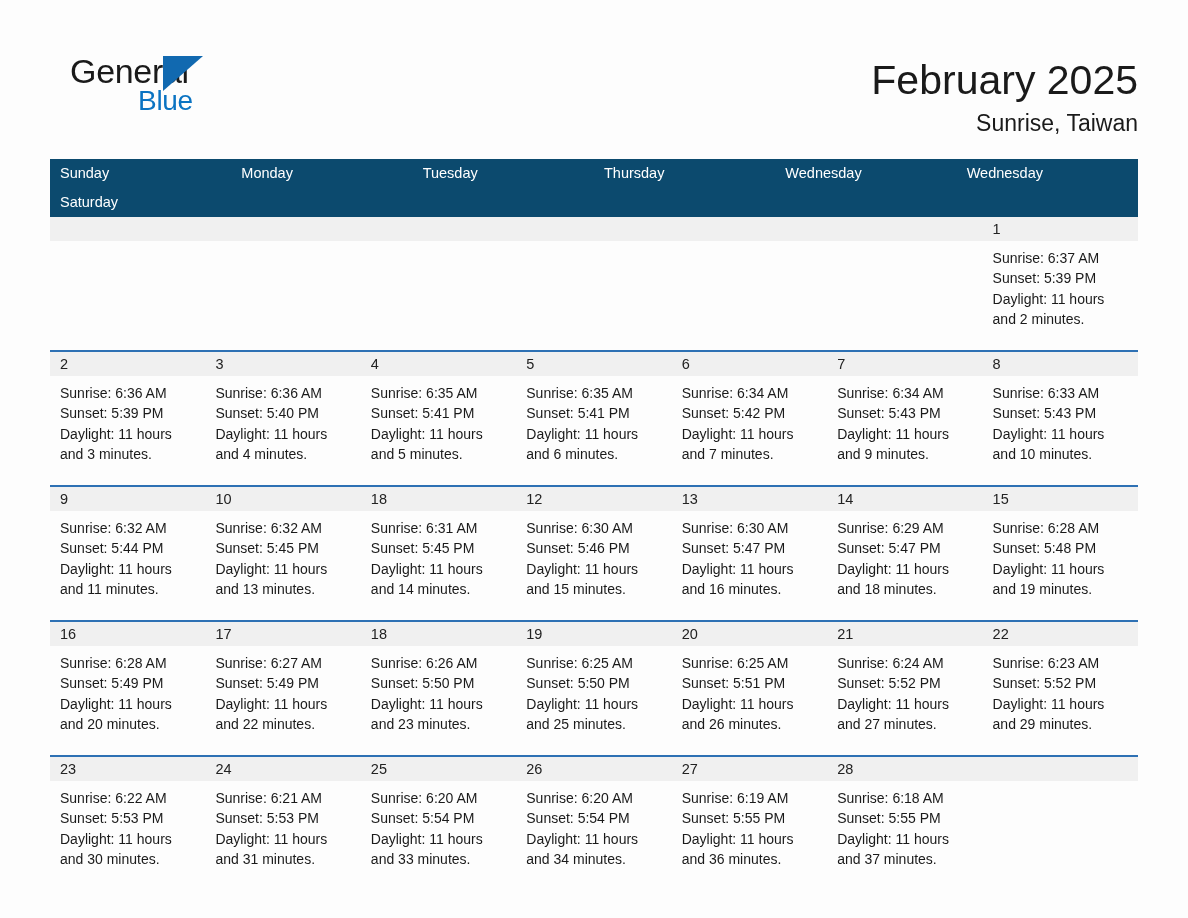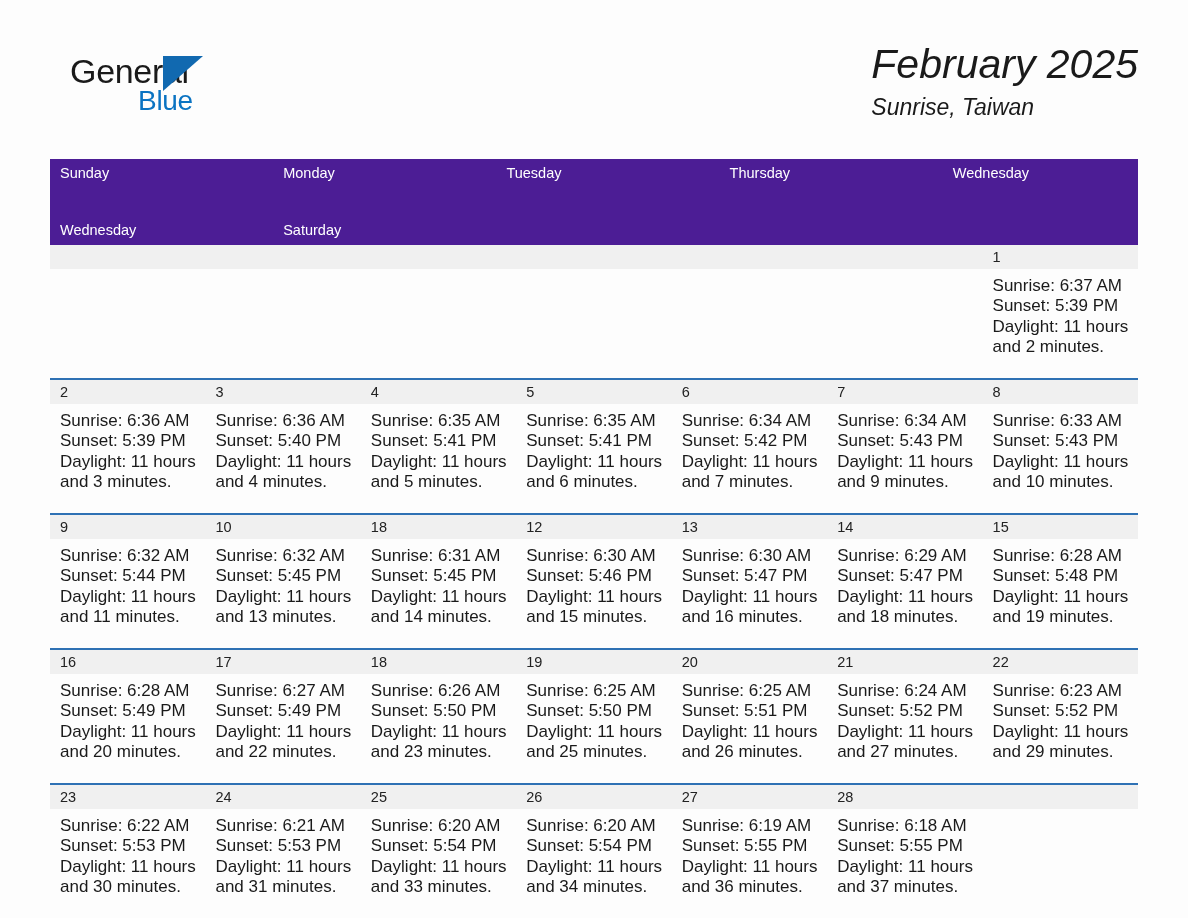--- a/index.html
+++ b/index.html
@@ -45,23 +45,22 @@
   .logo-blue {
     position: absolute;
     left: 78px; top: 33px;
     font-size: 28px;
     color: #0a73c2;
     letter-spacing: -0.3px;
     line-height: 1;
   }
   .title-block {
     position: absolute;
-    right: 0; top: 0;
-    text-align: left;
-    font-style: italic;
+    right: 0; top: 16px;
+    text-align: right;
   }
   .cal-title {
     font-size: 41px;
     color: #1a1a1a;
     line-height: 1.12;
     white-space: nowrap;
   }
   .cal-subtitle {
     font-size: 23px;
     color: #1a1a1a;
@@ -71,23 +70,22 @@
   }
 
   
   .calendar {
     position: absolute;
     left: 50px; top: 159px;
     width: 1088px;
   }
   .weekdays {
     display: grid;
-    grid-template-columns: repeat(5, 1fr);
-    background: #4c1d95;
-    gap: 28px;
+    grid-template-columns: repeat(6, 1fr);
+    background: #0c4a6e;
   }
   .weekday {
     color: #ffffff;
     font-size: 14.5px;
     padding: 8px 0 8px 10px;
     height: 29px;
     line-height: 13px;
   }
   .week {
     display: grid;
@@ -104,21 +102,21 @@
     background: #f0f0f0;
     height: 24px;
     padding: 3px 0 0 10px;
     font-size: 14.5px;
     color: #222;
     line-height: 18px;
   }
   .cell.empty .daynum-band { color: transparent; }
   .cell-body {
     padding: 7px 6px 0 10px;
-    font-size: 17px;
+    font-size: 14px;
     color: #1a1a1a;
     line-height: 20.3px;
   }
   .cell-body div { white-space: nowrap; }
 </style>
 </head>
 <body>
 
 <div class="page">
 

